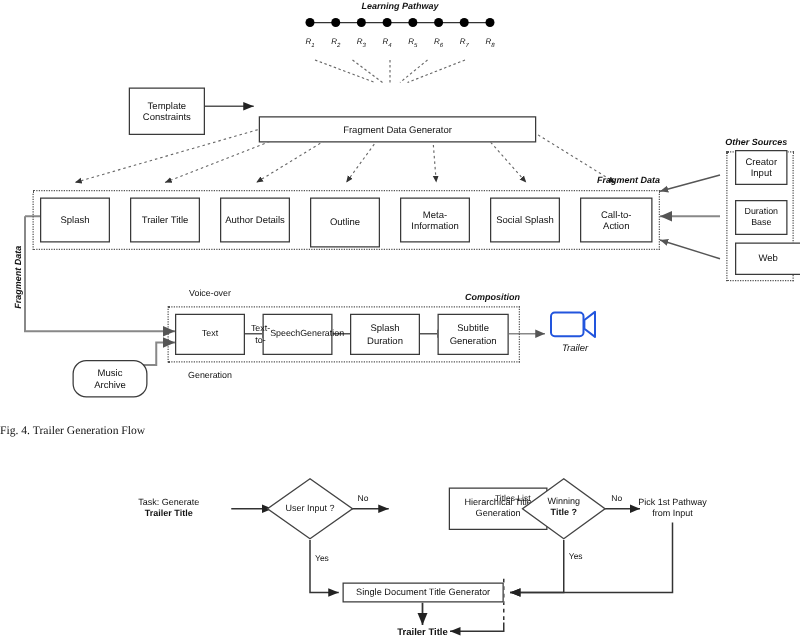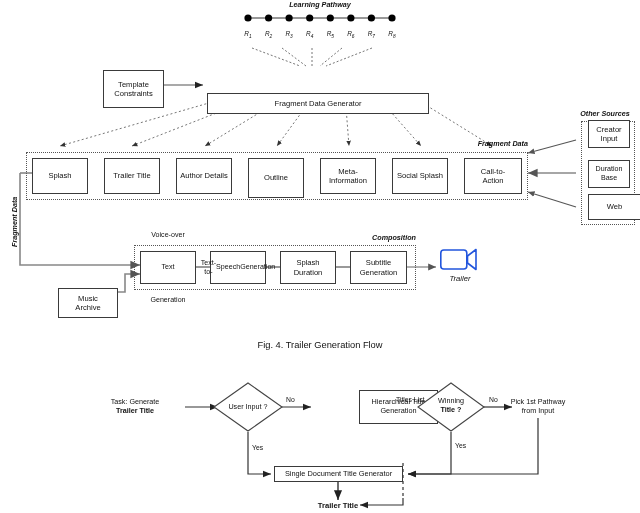--- a/index.html
+++ b/index.html
@@ -7,22 +7,22 @@
        font-family:"Liberation Sans",sans-serif;color:#1a1a1a;}
   #canvas{position:absolute;left:0;top:0;width:640px;height:513px;}
   svg.layer{position:absolute;left:0;top:0;width:640px;height:513px;overflow:visible;}
   .box{position:absolute;border:1.3px solid #3a3a3a;background:#ffffff;
        display:flex;align-items:center;justify-content:center;text-align:center;
        font-size:7.6px;line-height:1.22;box-sizing:border-box;color:#111;}
   .lbl{position:absolute;text-align:center;font-size:7.6px;line-height:1.22;color:#111;}
   .ital{font-style:italic;font-weight:bold;font-size:7.2px;}
   .smalllbl{position:absolute;font-size:6.8px;color:#111;}
   .dotbox{position:absolute;border:1.2px dotted #555;box-sizing:border-box;}
-  .caption{position:absolute;width:100%;text-align:center;
-           font-family:Liberation Sans, sans-serif;font-size:9.3px;color:#111;}
+  .caption{position:absolute;width:100%;text-align:left;
+           font-family:Liberation Serif, serif;font-size:9.3px;color:#111;}
   .vert{position:absolute;font-style:italic;font-weight:bold;font-size:7.2px;
         transform:rotate(-90deg);transform-origin:left top;white-space:nowrap;color:#111;}
   .diamond{position:absolute;}
   .dlabel{position:absolute;text-align:center;font-size:7.2px;line-height:1.2;color:#111;}
   .bold{font-weight:bold;}
   .rlab{position:absolute;font-style:italic;font-size:6.4px;text-align:center;width:16px;color:#111;}
   .rlab sub{font-size:4.8px;}
 </style>
 </head>
 <body>
@@ -186,21 +186,21 @@
   </div>
 
   <div style="position:absolute;left:440px;top:248px;width:40px;height:24px;">
     <svg width="40" height="24" viewBox="0 0 40 24">
       <rect x="0.8" y="2" width="26" height="19" rx="3" ry="3" fill="#fff" stroke="#2255dd" stroke-width="1.6"></rect>
       <path d="M27.5,8 L36,1.5 L36,21.5 L27.5,15 z" fill="#fff" stroke="#2255dd" stroke-width="1.6" stroke-linejoin="round"></path>
     </svg>
   </div>
   <div class="lbl" style="left:430px;top:274px;width:60px;font-style:italic;">Trailer</div>
 
-  <div class="box" style="left:58px;top:288px;width:60px;height:30px;flex-direction:column;">
+  <div class="box" style="left:58px;top:288px;width:60px;height:30px;flex-direction:column;border-radius:11px;">
     <span>Music</span>
     <span>Archive</span>
   </div>
 
   <div class="caption" style="left:0;top:340px;">Fig. 4.  Trailer Generation Flow</div>
 
   <div class="dlabel" style="left:85px;top:398px;width:100px;">
     <span>Task: Generate</span><br>
     <span class="bold">Trailer Title</span>
   </div>

